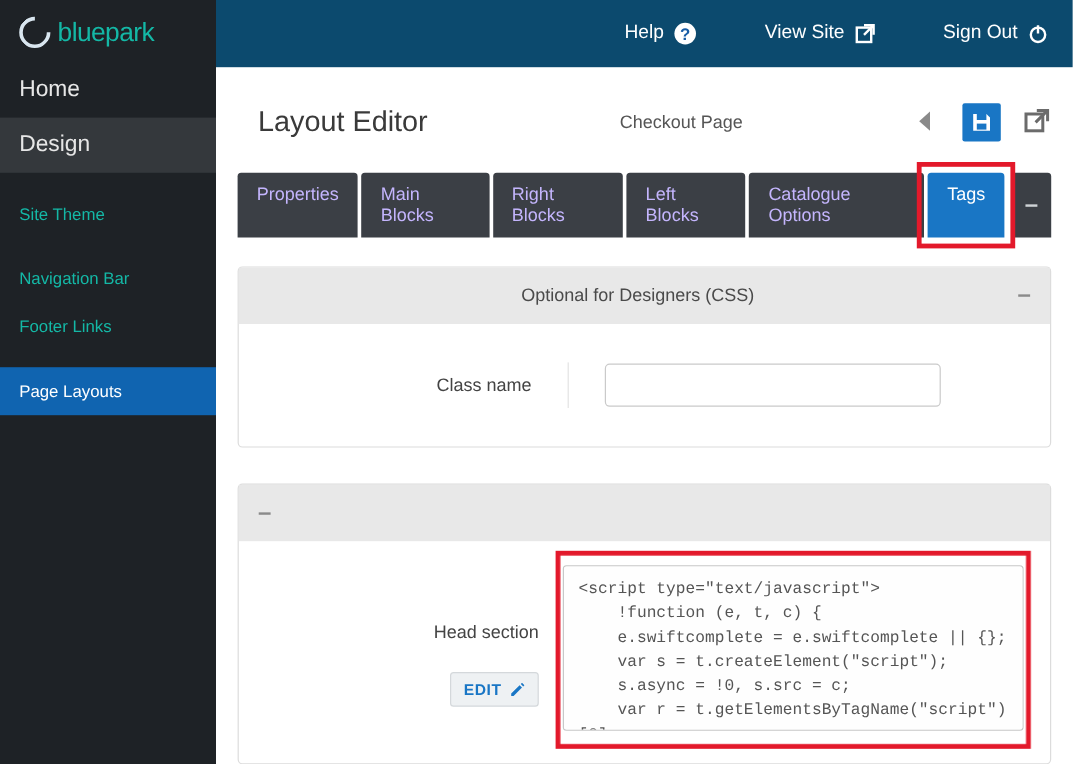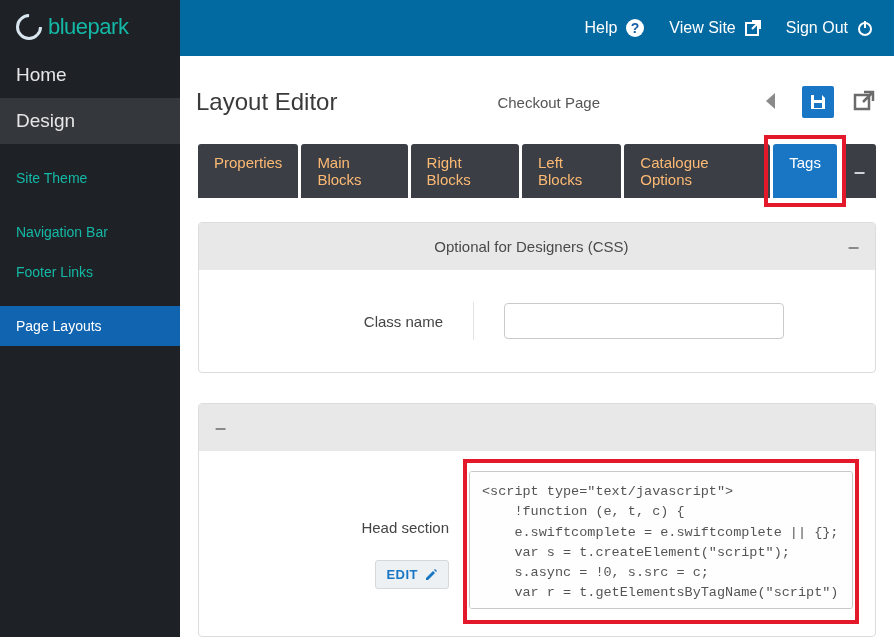--- a/index.html
+++ b/index.html
@@ -61,27 +61,27 @@
 
   
   .main {
     flex: 1;
     display: flex;
     flex-direction: column;
     height: 100%;
     background: #ffffff;
   }
   .topbar {
-    background: #0369a1;
+    background: #0c4a6e;
     height: 56px;
     display: flex;
     justify-content: flex-end;
     align-items: center;
     padding: 0 20px;
-    gap: 24px;
+    gap: 56px;
     color: #fff;
   }
   .top-link {
     display: flex;
     align-items: center;
     gap: 8px;
     font-size: 16px;
     cursor: pointer;
     font-weight: 400;
   }
@@ -93,21 +93,21 @@
 
   
   .content {
     padding: 30px 0 0 0;
     flex: 1;
     overflow: hidden;
   }
   .header-row {
     display: flex;
     align-items: center;
-    padding: 0 18px 26px 16px;
+    padding: 0 18px 26px 35px;
   }
   .page-title {
     font-size: 24px;
     color: #3a3a3a;
     font-weight: 400;
     flex-shrink: 0;
   }
   .subtitle {
     font-size: 15px;
     color: #555;
@@ -128,21 +128,21 @@
   }
 
   
   .tabs-row {
     display:flex;
     padding: 0 18px;
     gap: 3px;
   }
   .tab {
     background:#3b3f45;
-    color:#fdba74;
+    color:#c4b5fd;
     padding: 10px 16px;
     font-size: 15px;
     cursor: pointer;
     border-top-left-radius:3px;
     border-top-right-radius:3px;
   }
   .tab.active {
     background:#1976c5;
     color:#fff;
   }

